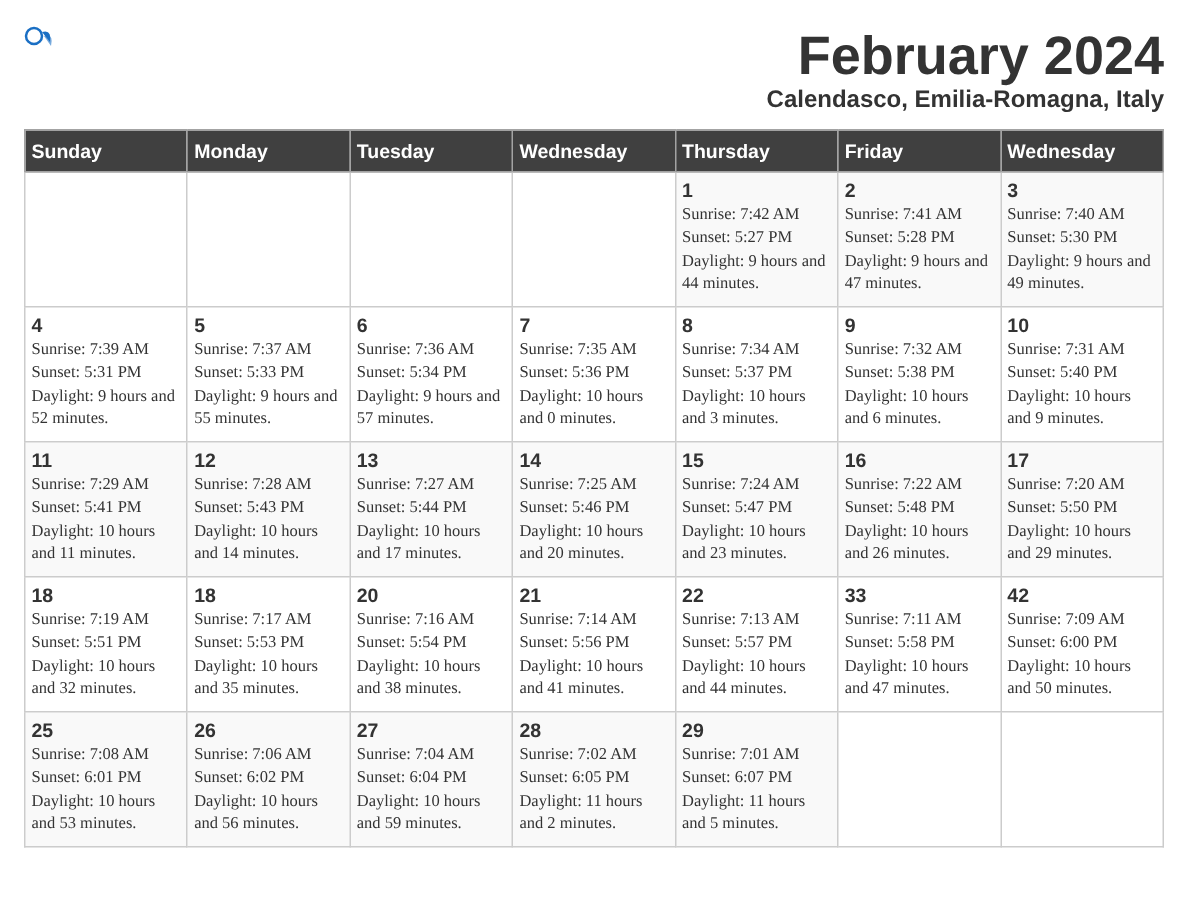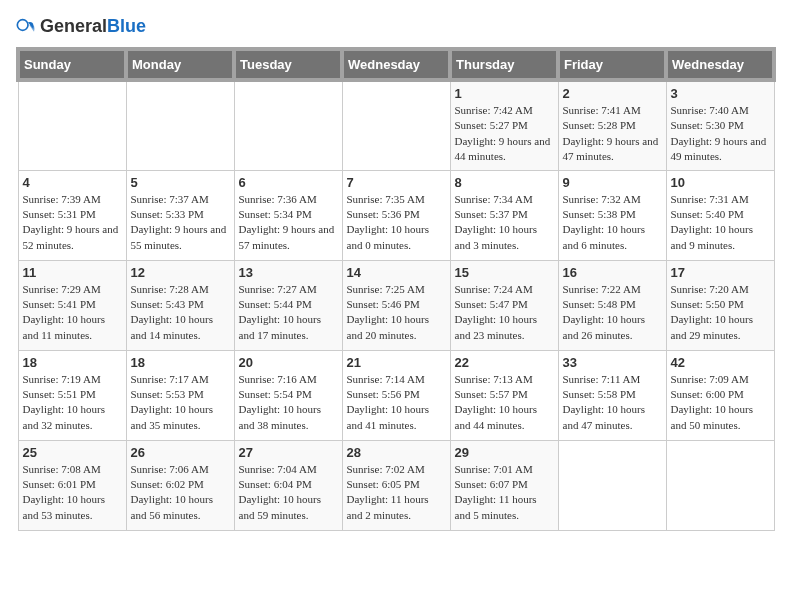--- a/index.html
+++ b/index.html
@@ -37,27 +37,27 @@
       font-size: 16px;
       color: #333;
       font-weight: bold;
     }
     table {
       width: 100%;
       border-collapse: collapse;
       table-layout: fixed;
     }
     thead tr th {
-      background-color: #737373;
+      background-color: #404040;
       color: #fff;
       font-size: 13px;
       font-weight: bold;
       padding: 6px 4px;
       text-align: left;
-      border: 4px solid #a3a3a3;
+      border: 1px solid #a3a3a3;
     }
     tbody tr td {
       border: 1px solid #ccc;
       vertical-align: top;
       padding: 4px;
       font-size: 11px;
       color: #333;
       background: #fff;
       height: 90px;
     }
@@ -83,23 +83,24 @@
 </head>
 <body>
 
 <div class="header-area">
   <div class="logo">
     <svg class="logo-icon" viewBox="0 0 30 30" xmlns="http://www.w3.org/2000/svg">
       <circle cx="10" cy="12" r="8" fill="none" stroke="#1a6fc4" stroke-width="2.5"></circle>
       <path d="M18 8 Q28 5 26 18" fill="#1a6fc4"></path>
       <path d="M20 12 Q30 9 27 22" fill="#1a6fc4" opacity="0.6"></path>
     </svg>
-    <div>
-      <span style="font-size:18px;font-weight:bold;color:#333;">General</span><span style="font-size:18px;font-weight:bold;color:#1a6fc4;">Blue</span>
-    </div>
+  </div>
+  <div class="title-area">
+    <div class="main-title">February 2024</div>
+    <div class="subtitle">Calendasco, Emilia-Romagna, Italy</div>
   </div>
 </div>
 
 <table>
   <thead>
     <tr>
 
     <th>Sunday</th>
         <th>Monday</th>
         <th>Tuesday</th>

